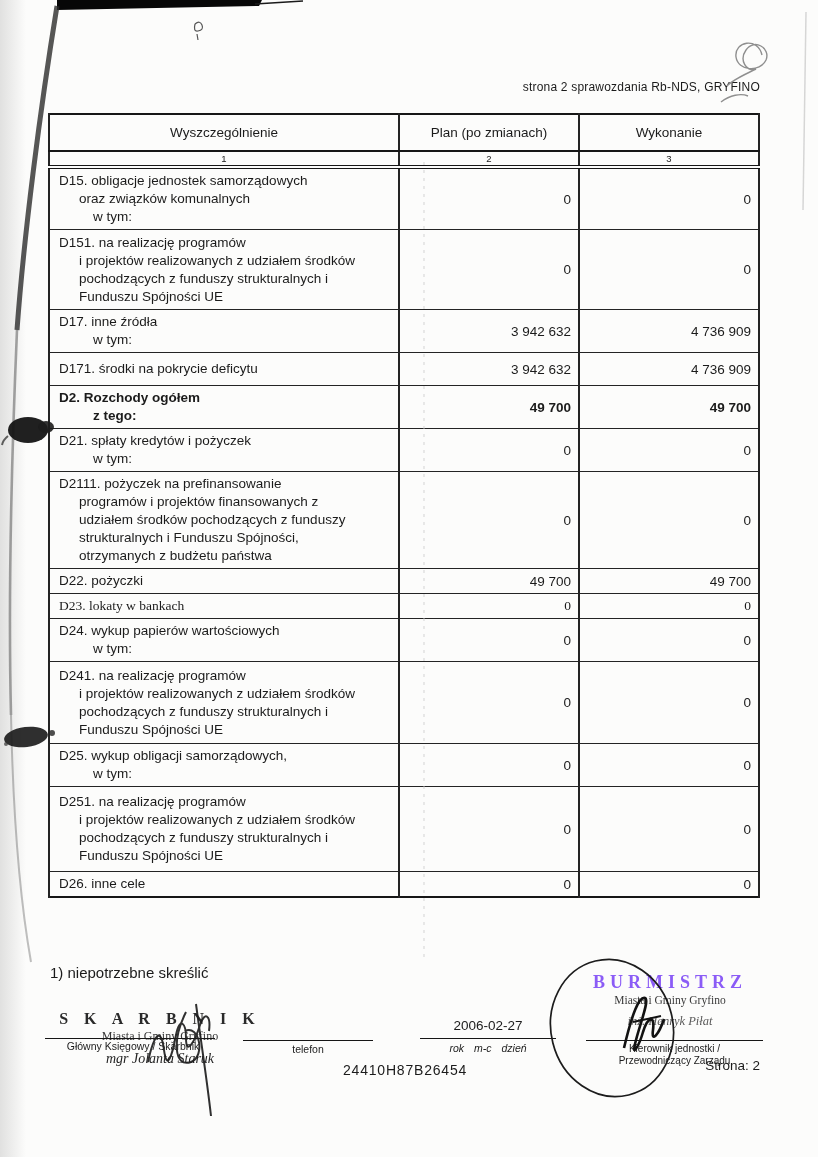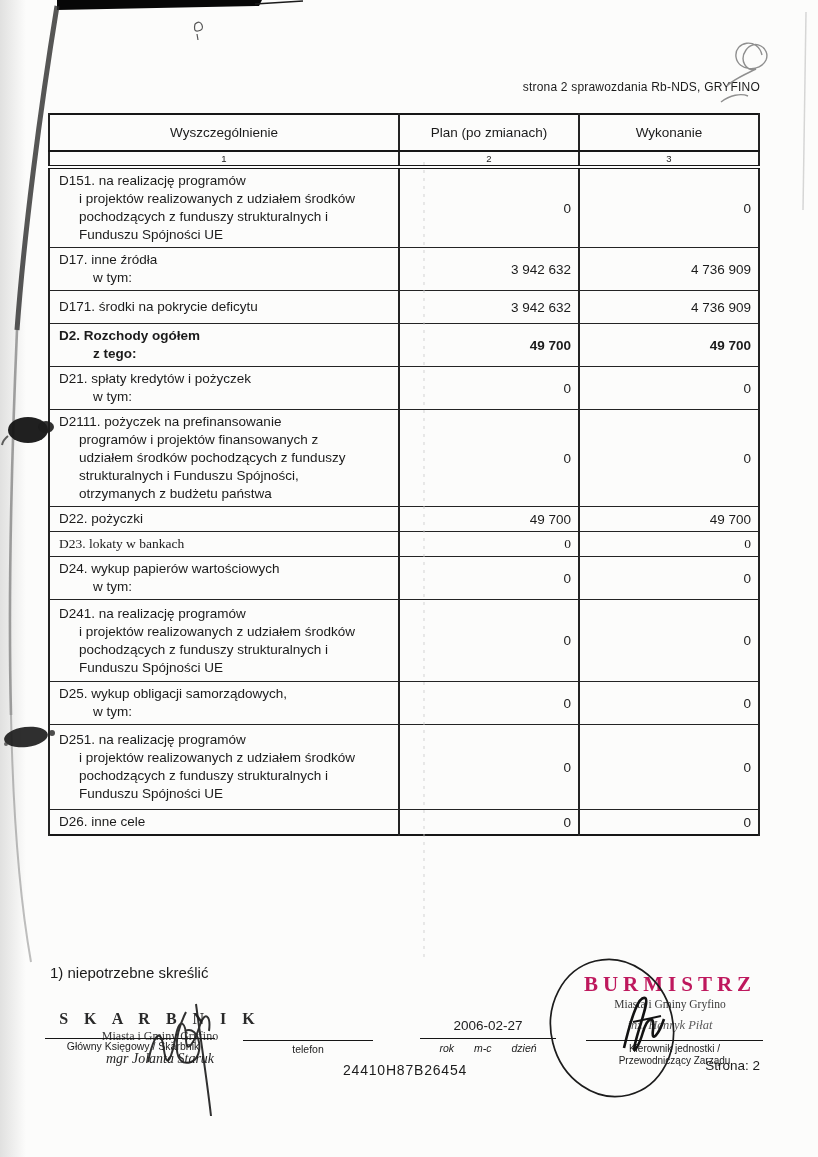--- a/index.html
+++ b/index.html
@@ -46,25 +46,25 @@
   .stamp-left .t2 { font-size:12px; color:#383838; margin-top:1px; }
   .left-role { position:absolute; left:45px; top:1040px; width:176px; text-align:center;
     font-size:10.5px; z-index:2; }
   .left-name { position:absolute; left:70px; top:1051px; width:180px; text-align:center;
     font-family:"Liberation Serif", serif; font-style:italic; font-size:14px; color:#242424; z-index:2; }
 
   .phone-label { position:absolute; left:243px; top:1043px; width:130px; text-align:center; font-size:10.5px; }
 
   .date-value { position:absolute; left:420px; top:1018px; width:136px; text-align:center; font-size:13.5px; }
   .date-units { position:absolute; left:420px; top:1042px; width:136px; display:flex;
-    justify-content:center; gap:20px; font-size:10.5px; font-style:italic; }
+    justify-content:center; gap:10px; font-size:10.5px; font-style:italic; }
 
   .stamp-right { position:absolute; left:565px; top:972px; width:210px; text-align:center;
     font-family:"Liberation Serif", serif; z-index:2; }
-  .stamp-right .t1 { font-size:21px; font-weight:bold; letter-spacing:5px; color:#be185d; }
+  .stamp-right .t1 { font-size:18px; font-weight:bold; letter-spacing:5px; color:#8b5cf6; }
   .stamp-right .t2 { font-size:11.5px; color:#3a3a3a; margin-top:1px; }
   .stamp-right .t3 { font-size:12.5px; font-style:italic; color:#5a5a5a; margin-top:8px; }
   .right-role { position:absolute; left:586px; top:1043px; width:177px; text-align:center;
     font-size:10px; line-height:11.5px; z-index:2; }
 
   .code { position:absolute; left:343px; top:1062px; font-size:14px; letter-spacing:.8px; }
   .page-num { position:absolute; left:688px; top:1058px; width:72px; text-align:right; font-size:13.5px; }
 </style>
 </head>
 <body>
@@ -87,20 +87,29 @@
         <th>Plan (po zmianach)</th>
         <th>Wykonanie</th>
       </tr>
       <tr class="nums">
         <td>1</td>
         <td>2</td>
         <td>3</td>
       </tr>
     </thead>
     <tbody id="tbody">
+        <tr style="height: 58px;">
+          <td class="c-label">
+            <div class="ln">D15. obligacje jednostek samorządowych</div>
+            <div class="ln cont">oraz związków komunalnych</div>
+            <div class="ln cont wtym">w tym:</div>
+          </td>
+          <td class="c-val">0</td>
+          <td class="c-val">0</td>
+        </tr>
         <tr style="height: 80px;">
           <td class="c-label sub">
             <div class="ln">D151. na realizację programów</div>
             <div class="ln cont">i projektów realizowanych z udziałem środków</div>
             <div class="ln cont">pochodzących z funduszy strukturalnych i</div>
             <div class="ln cont">Funduszu Spójności UE</div>
           </td>
           <td class="c-val">0</td>
           <td class="c-val">0</td>
         </tr>

